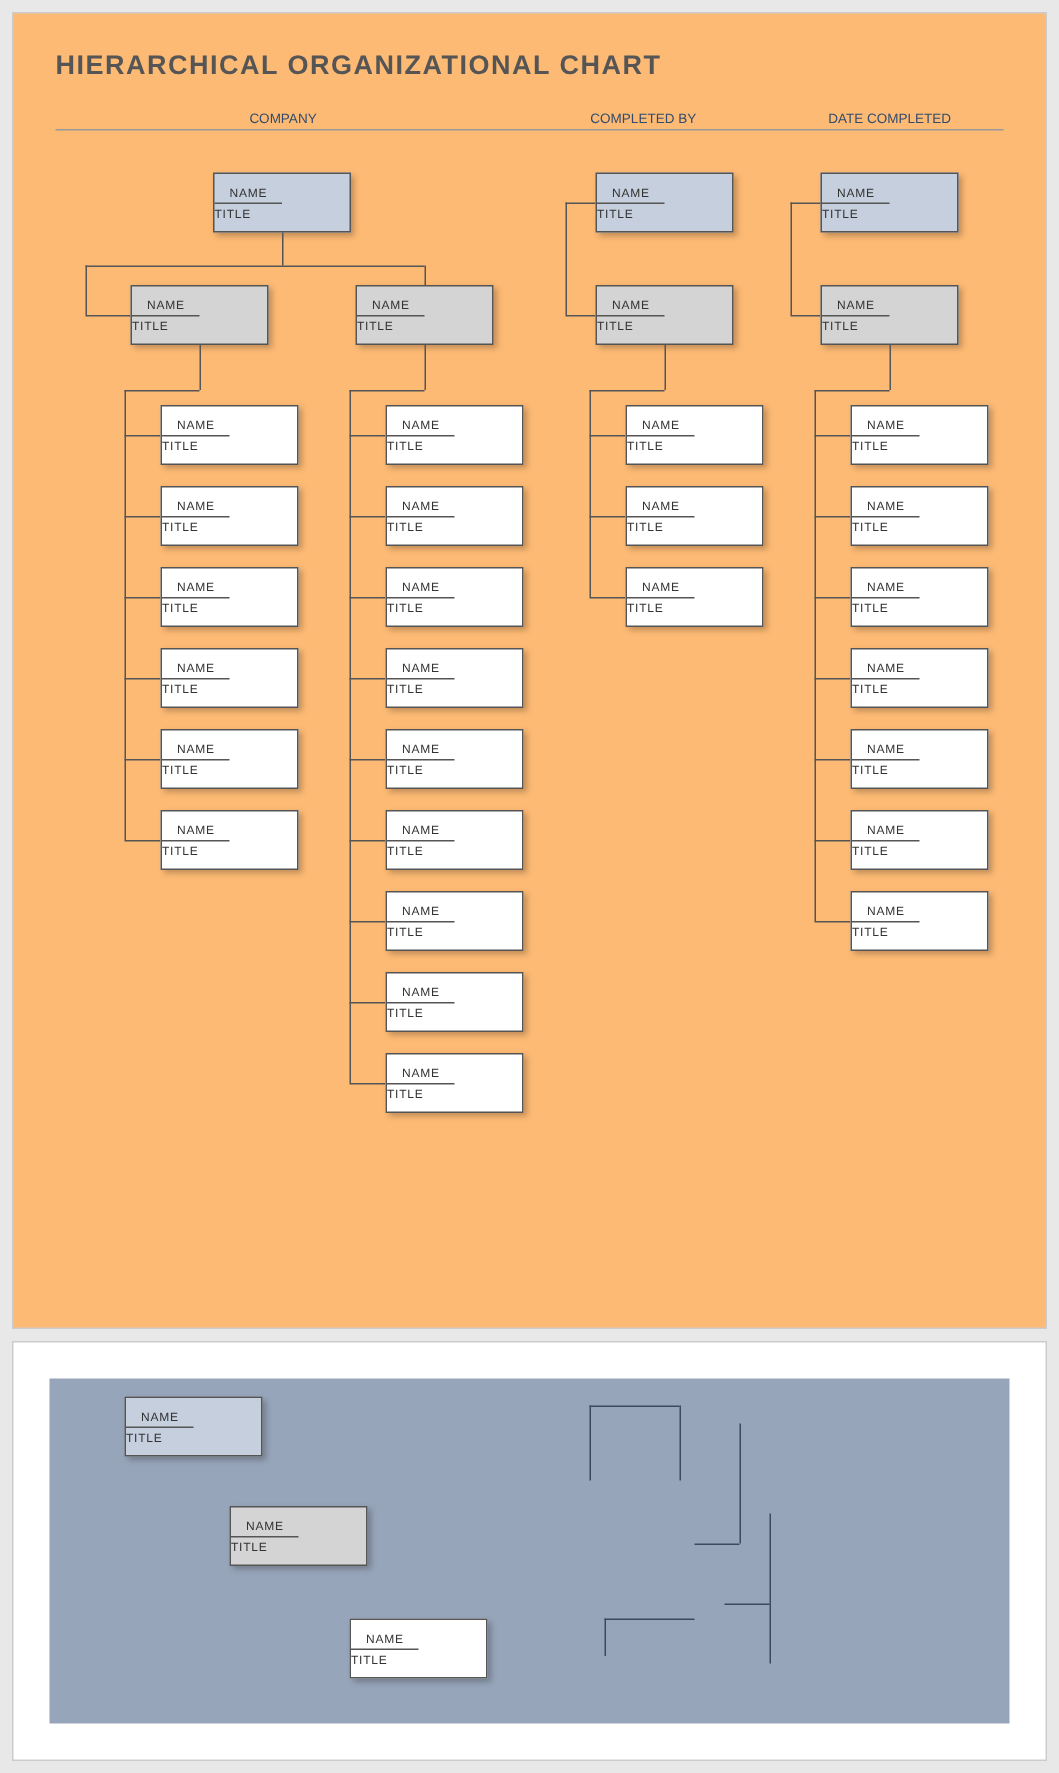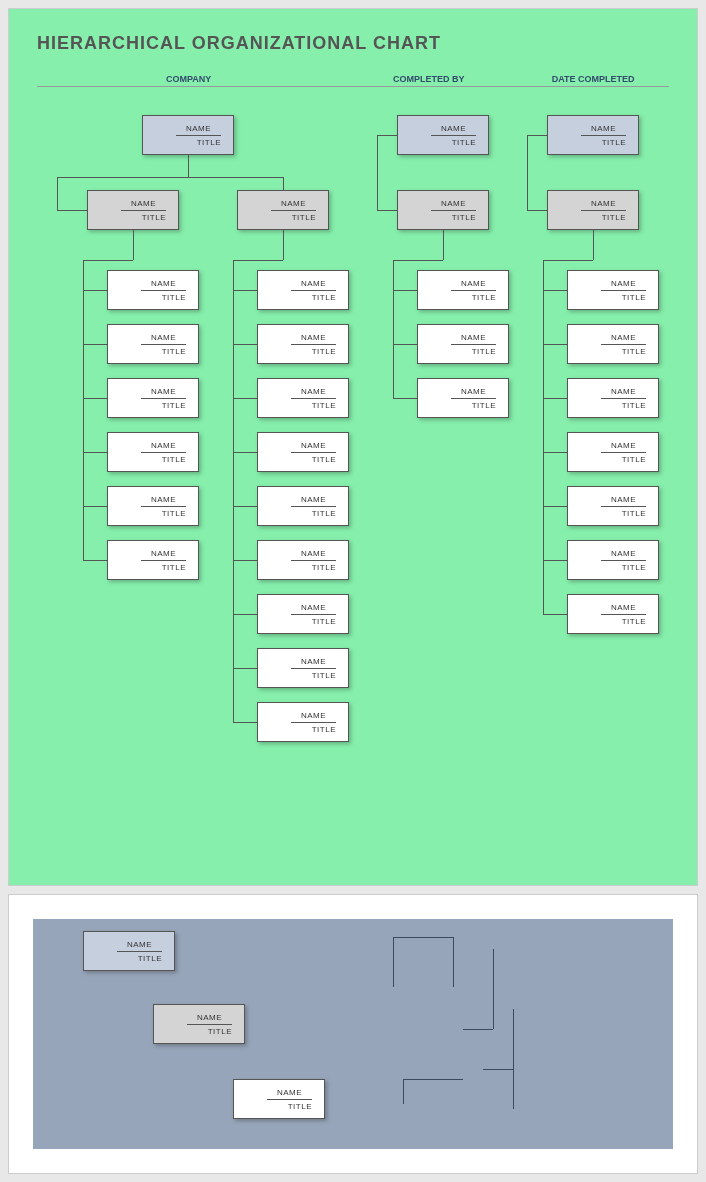--- a/index.html
+++ b/index.html
@@ -3,21 +3,21 @@
 <meta charset="utf-8">
 <style>
   * { box-sizing: border-box; margin: 0; padding: 0; }
   body {
     font-family: Arial, Helvetica, sans-serif;
     background: #e8e8e8;
     width: 706px;
     padding: 0;
   }
   .page {
-    background: #86efac;
+    background: #fdba74;
     margin: 8px;
     border: 1px solid #ccc;
     padding: 24px 28px 30px 28px;
     position: relative;
     min-height: 870px;
   }
   .page-title {
     font-size: 18px;
     font-weight: bold;
     letter-spacing: 1px;
@@ -25,45 +25,45 @@
     margin-bottom: 20px;
   }
   .header-row {
     display: flex;
     border-bottom: 1px solid #999;
     padding-bottom: 2px;
     margin-bottom: 28px;
   }
   .header-col {
     font-size: 9px;
-    font-weight: bold;
+    font-weight: normal;
     color: #334b6c;
     text-align: center;
   }
   .hc1 { width: 48%; }
   .hc2 { width: 28%; }
   .hc3 { width: 24%; }
 
   .chart-area {
     position: relative;
     width: 640px;
     height: 740px;
   }
   .box {
     position: absolute;
     width: 92px;
     min-height: 40px;
     border: 1px solid #555;
     box-shadow: 2px 2px 4px rgba(0,0,0,0.25);
     display: flex;
     flex-direction: column;
-    align-items: flex-end;
+    align-items: flex-start;
     justify-content: center;
     background: #fff;
-    padding: 4px 12px;
+    padding: 4px 0;
   }
   .box.blue  { background: #c5cfdd; }
   .box.grey  { background: #d4d4d4; }
   .box .nm {
     font-size: 8px;
     color: #333;
     border-bottom: 1px solid #555;
     padding: 1px 10px 2px 10px;
     margin-bottom: 2px;
     letter-spacing: 0.5px;

